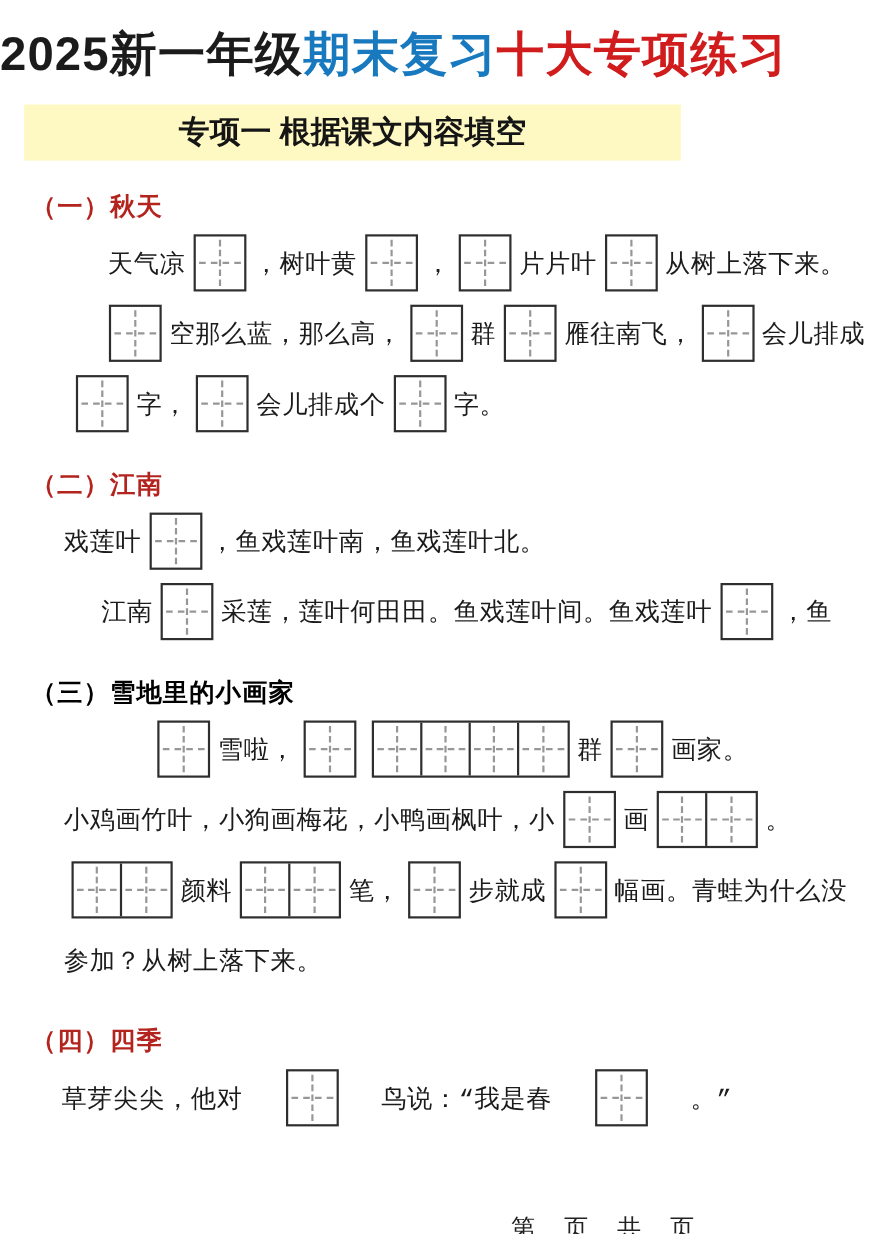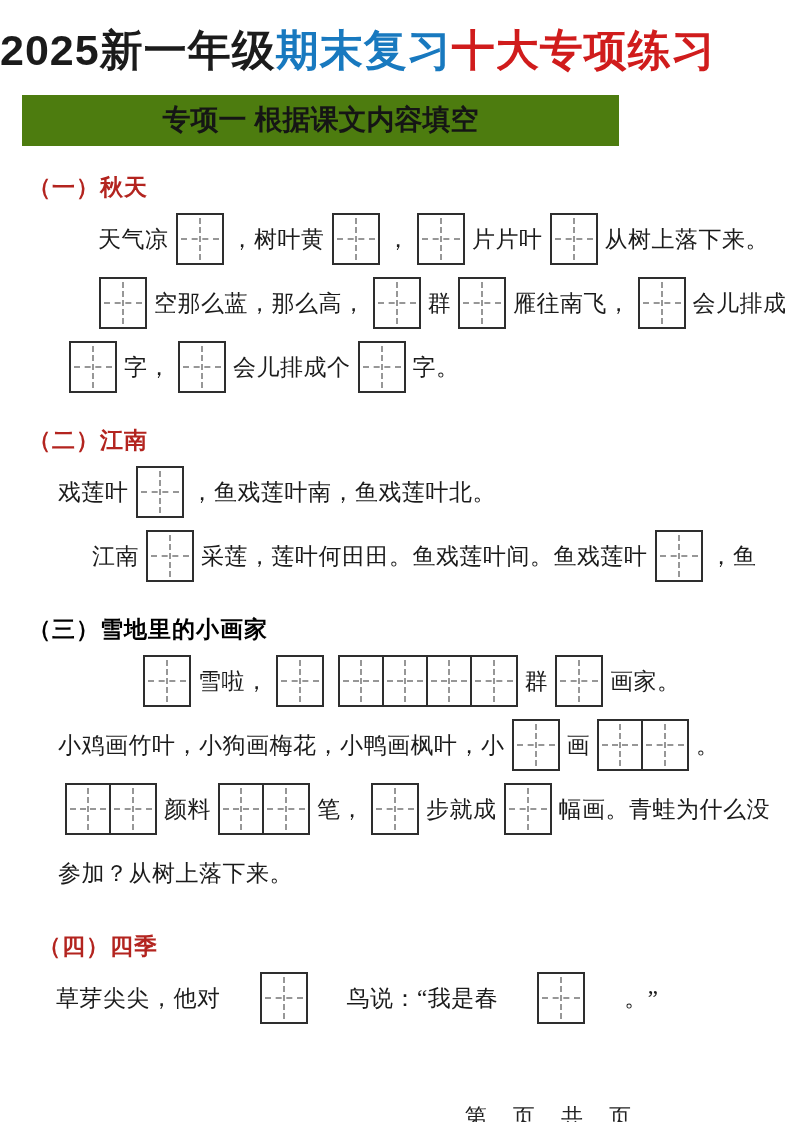--- a/index.html
+++ b/index.html
@@ -46,21 +46,21 @@
     letter-spacing: 1px;
     margin-bottom: 4px;
   }
   .line {
     display: flex;
     align-items: center;
     min-height: 64px;
     font-size: 23px;
     white-space: nowrap;
   }
-  .txt { letter-spacing: 0.5px; }
+  .txt { letter-spacing: 0.5px; font-family: Liberation Mono, monospace; }
   .tian-group {
     display: inline-flex;
     border: 2px solid #2e2e2e;
     background: #ffffff;
     margin: 0 7px;
     flex: 0 0 auto;
   }
   .tian {
     width: 44px;
     height: 48px;
@@ -94,21 +94,21 @@
 </style>
 </head>
 <body>
 
 <div class="page">
 
   <div class="page-title">
     <span>2025新一年级</span><span style="color: rgb(24, 121, 191);">期末复习</span><span style="color: rgb(208, 28, 28);">十大专项练习</span>
   </div>
 
-  <div class="banner" style="background: #4d7c0f;">
+  <div class="banner" style="background: #fef9c3;">
     <span>专项一 根据课文内容填空</span>
   </div>
 
   <div class="content">
       <section class="section">
         <div class="sec-heading" style="color: rgb(179, 36, 31);">（一）秋天</div>
         <div class="line" style="padding-left: 70px;">
           <span class="txt">天气凉</span>
           <span class="tian-group">
             <span class="tian"></span>
@@ -233,21 +233,21 @@
           <span class="tian-group">
             <span class="tian"></span>
           </span>
           <span class="txt">幅画。青蛙为什么没</span>
         </div>
         <div class="line" style="padding-left: 30px;">
           <span class="txt">参加？从树上落下来。</span>
         </div>
       </section>
       <section class="section">
-        <div class="sec-heading" style="color: rgb(179, 36, 31); margin-left: 10px;">（四）四季</div>
+        <div class="sec-heading" style="color: rgb(179, 36, 31);">（四）四季</div>
         <div class="line" style="padding-left: 28px; gap: 32px;">
           <span class="txt">草芽尖尖，他对</span>
           <span class="tian-group">
             <span class="tian"></span>
           </span>
           <span class="txt">鸟说：“我是春</span>
           <span class="tian-group">
             <span class="tian"></span>
           </span>
           <span class="txt">。”</span>

